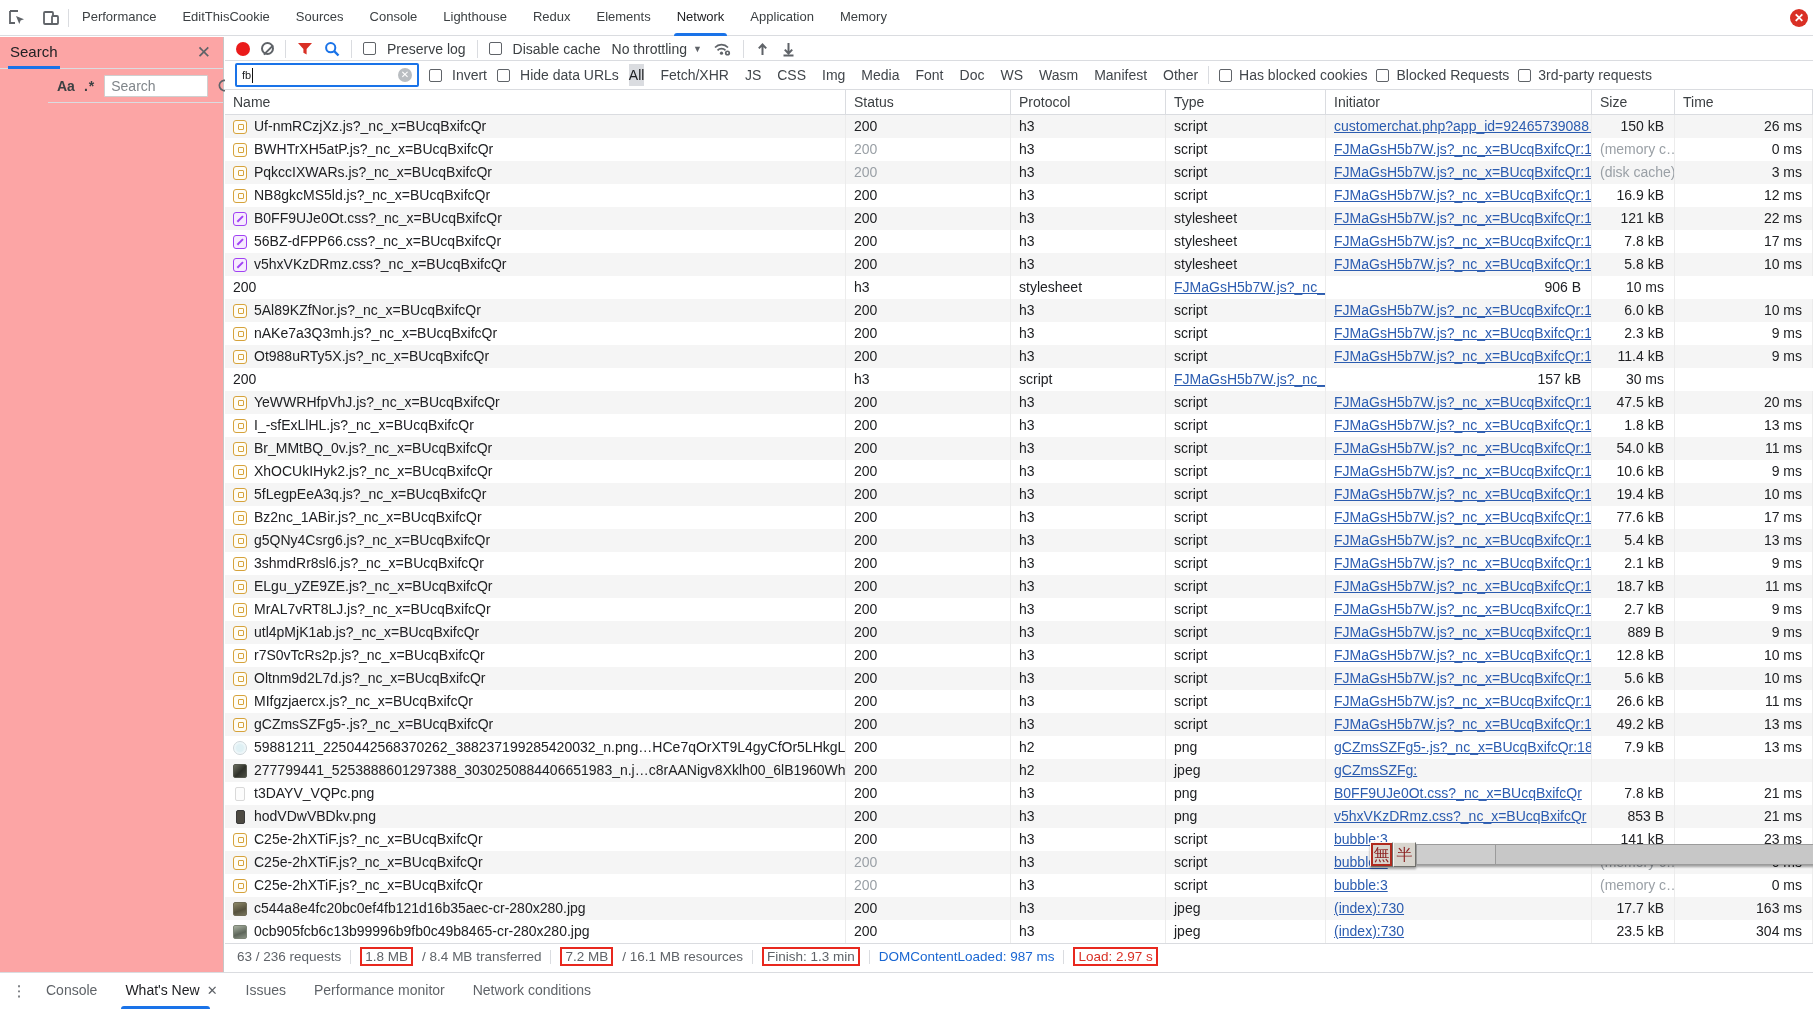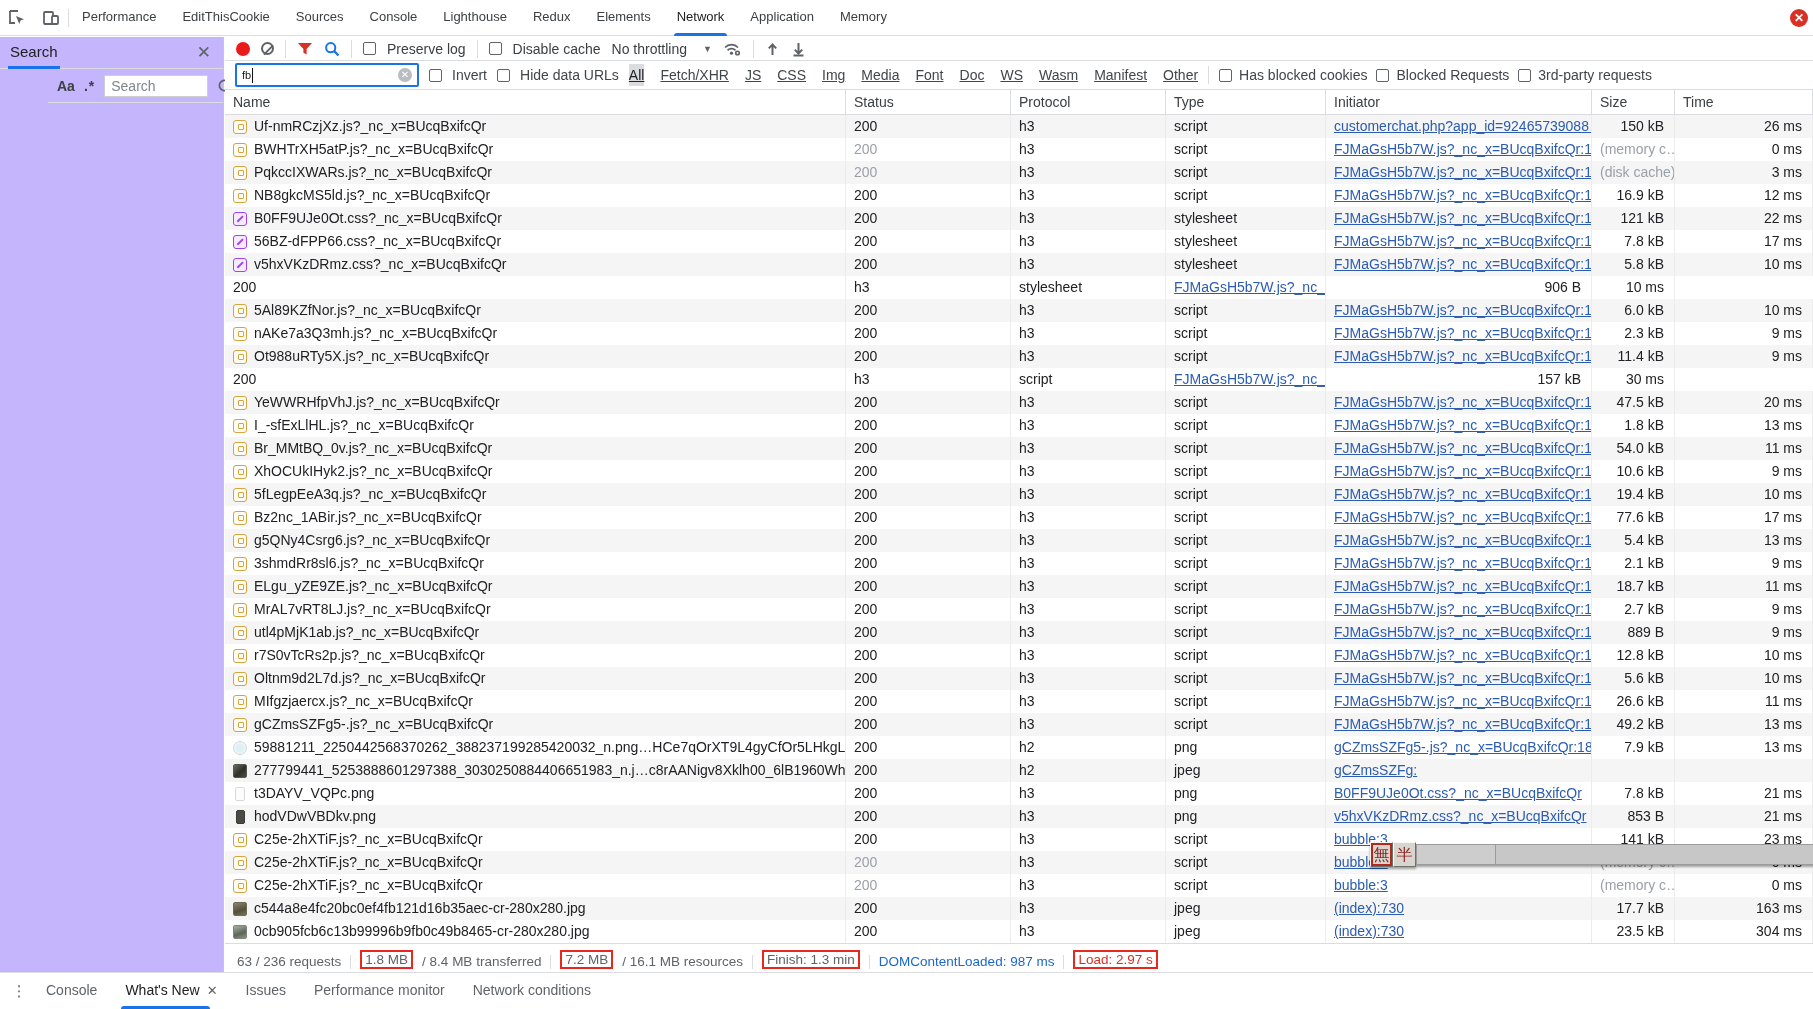--- a/index.html
+++ b/index.html
@@ -18,21 +18,21 @@
   .ttab { padding:0 13px; font-size:13px; color:#3c4043; height:36px; line-height:34px;
     position:relative; white-space:nowrap; cursor:default; }
   .ttab.active { color:#202124; }
   .ttab.active::after { content:''; position:absolute; left:10px; right:10px; bottom:0;
     height:3px; background:#1a73e8; border-radius:3px 3px 0 0; }
   .errbadge { position:absolute; right:5px; top:9px; width:18px; height:18px; border-radius:50%;
     background:#d93025; color:#fff; font-size:12px; line-height:18px; text-align:center; font-weight:bold; }
 
   
   .search-panel { position:absolute; top:37px; left:0; width:224px; bottom:37px;
-    border-right:1px solid #c6c6c6; background:#c4b5fd; }
+    border-right:1px solid #c6c6c6; background:#fca5a5; }
   .sp-head { height:32px; border-bottom:1px solid #dadce0; display:flex; align-items:center;
     justify-content:space-between; padding:0 12px 0 10px; }
   .sp-tab { font-size:15px; color:#202124; position:relative; height:32px; line-height:30px; }
   .sp-tab::after { content:''; position:absolute; left:-2px; right:-2px; bottom:0; height:3px; background:#1a73e8; }
   .xclose { color:#5f6368; font-size:17px; line-height:17px; }
   .sp-tools { height:34px; display:flex; align-items:center; gap:9px; padding:0 9px;
     border-bottom:1px solid #dadce0; color:#3c4043;margin-left:48px; }
   .sp-aa { font-weight:bold; font-size:14px; }
   .sp-re { font-weight:bold; font-size:14px; letter-spacing:1px; }
   .sp-input { width:104px; height:22px; border:1px solid #cfcfcf; border-radius:1px;
@@ -43,34 +43,34 @@
   .net-panel { position:absolute; top:37px; left:225px; right:0; bottom:37px; background:#fff; }
   .net-toolbar { height:24px; display:flex; align-items:center; gap:11px; padding:0 11px;
     border-bottom:1px solid #dadce0; color:#3c4043; }
   .rec-dot { width:14px; height:14px; border-radius:50%; background:#ea1b1b; }
   .block-ic { width:13px; height:13px; border:2px solid #5f6368; border-radius:50%; position:relative; }
   .block-ic::after { content:''; position:absolute; left:-1px; top:4.5px; width:13px; height:2px;
     background:#5f6368; transform:rotate(-45deg); }
   .chk { width:13px; height:13px; border:1.5px solid #5f6368; border-radius:2px; background:#fff;
     display:inline-block; flex:0 0 13px; }
   .lbl { white-space:nowrap; }
-  .ddown { display:flex; align-items:center; gap:16px; white-space:nowrap; }
+  .ddown { display:flex; align-items:center; gap:6px; white-space:nowrap; }
   .caret { font-size:9px; color:#5f6368; }
 
   
   .filter-row { height:29px; display:flex; align-items:center; gap:10px; padding:0 10px;
     border-bottom:1px solid #dadce0; color:#41464b; }
   .fbox { width:184px; height:24px; border:2px solid #1a73e8; border-radius:2px;
     display:flex; align-items:center; padding:0 5px; background:#fff; }
   .fbox .ftext { font-size:11px; color:#202124; }
   .fcaret { width:1px; height:15px; background:#111; margin-left:1px; }
   .fspacer { flex:1; }
   .fclear { width:14px; height:14px; border-radius:50%; background:#b9bdc1; color:#fff;
     font-size:10px; line-height:14px; text-align:center; }
-  .pill { padding:3px 8px; border-radius:0; white-space:nowrap;text-decoration:underline; }
+  .pill { padding:3px 8px; border-radius:0; white-space:nowrap; }
   .pill.active { background:#dadce0; color:#202124; }
   .typelist { display:flex; align-items:center; gap:16px; }
   .typelist .pill { padding:3px 0; }
 
   
   .tgrid { display:grid; grid-template-columns:621px 165px 155px 160px 266px 83px 138px; }
   .table-head { height:25px; border-bottom:1px solid #dadce0; }
   .hcell { font-size:14px; color:#3c4043; line-height:24px; padding:0 8px;
     border-right:1px solid #dadce0; white-space:nowrap; overflow:hidden; }
   .rows-wrap { position:relative; }
@@ -102,21 +102,21 @@
   .ime-overlay { position:absolute; left:1145px; top:726px; height:27px; display:flex;
     align-items:center; z-index:5; filter:drop-shadow(0 2px 1px rgba(0,0,0,.35)); }
   .ime-btn { width:23px; height:25px; background:#d8d5ce; color:#8b1f1f; font-size:16px;
     line-height:24px; text-align:center; border:1px solid;
     border-color:#f8f8f6 #70706c #70706c #f8f8f6; flex:0 0 23px; }
   .ime-btn.framed { box-shadow:inset 0 0 0 2px #b02a1e; }
   .ime-bar1 { width:80px; height:21px; background:#cdcdcd; border:1px solid #9b9b9b; }
   .ime-bar2 { width:318px; height:21px; background:#c7c7c7; border:1px solid #9b9b9b; border-left:none; }
 
   
-  .summary { height:26px; border-top:1px solid #dadce0; display:flex; align-items:flex-end;
+  .summary { height:26px; border-top:1px solid #dadce0; display:flex; align-items:center;
     gap:9px; padding:0 12px; font-size:13.5px; color:#5f6368; white-space:nowrap; }
   .sum-div { width:1px; height:14px; background:#dadce0; }
   .redbox { border:2px solid #e8281e; padding:0px 3px; }
   .sum-blue { color:#1a67d2; }
   .sum-red { color:#d93025; }
 
   
   .drawer { position:absolute; left:0; right:0; bottom:0; height:37px; border-top:1px solid #dadce0;
     background:#fff; display:flex; align-items:center; padding-left:6px; }
   .kebab { width:26px; text-align:center; color:#5f6368; font-size:15px; letter-spacing:0; }

